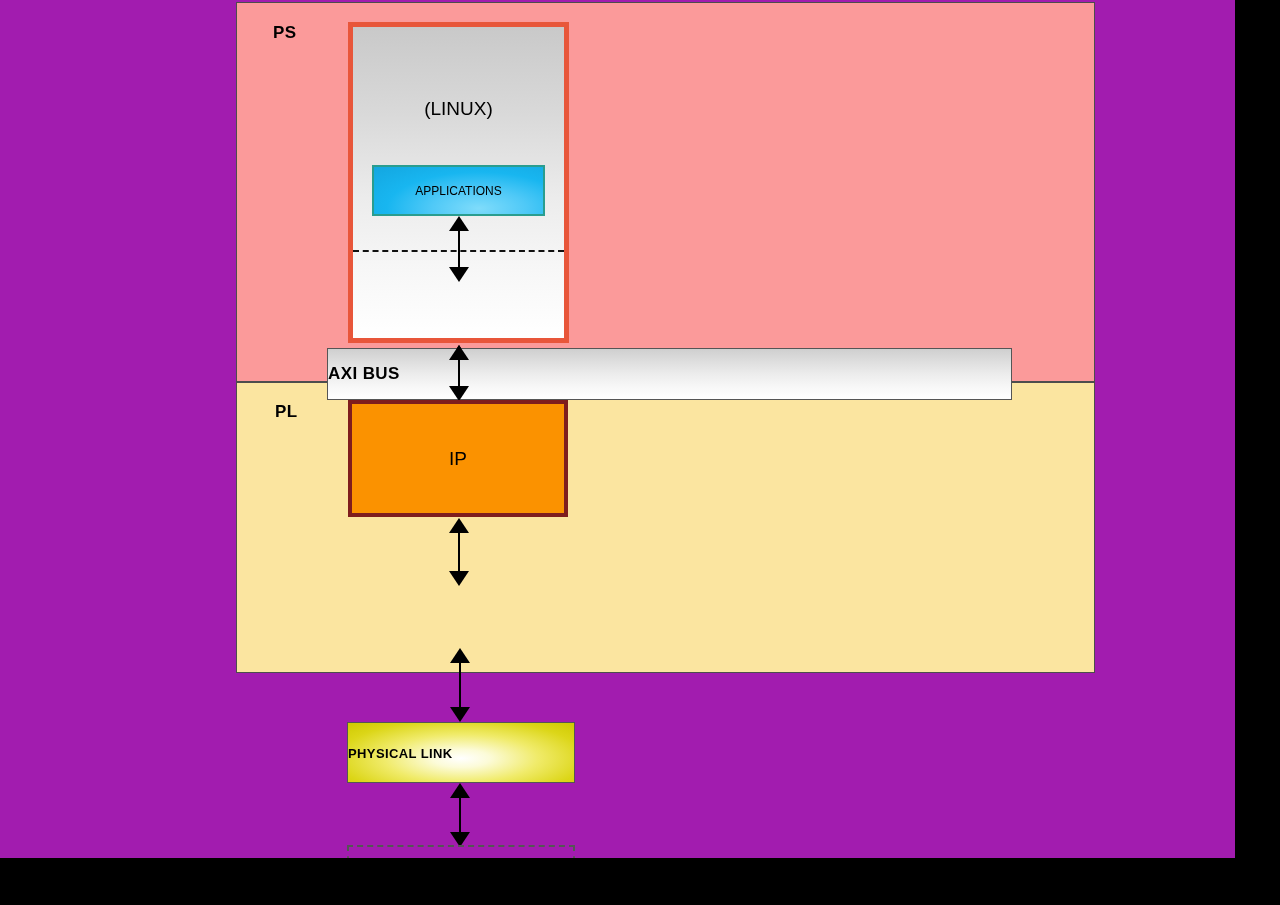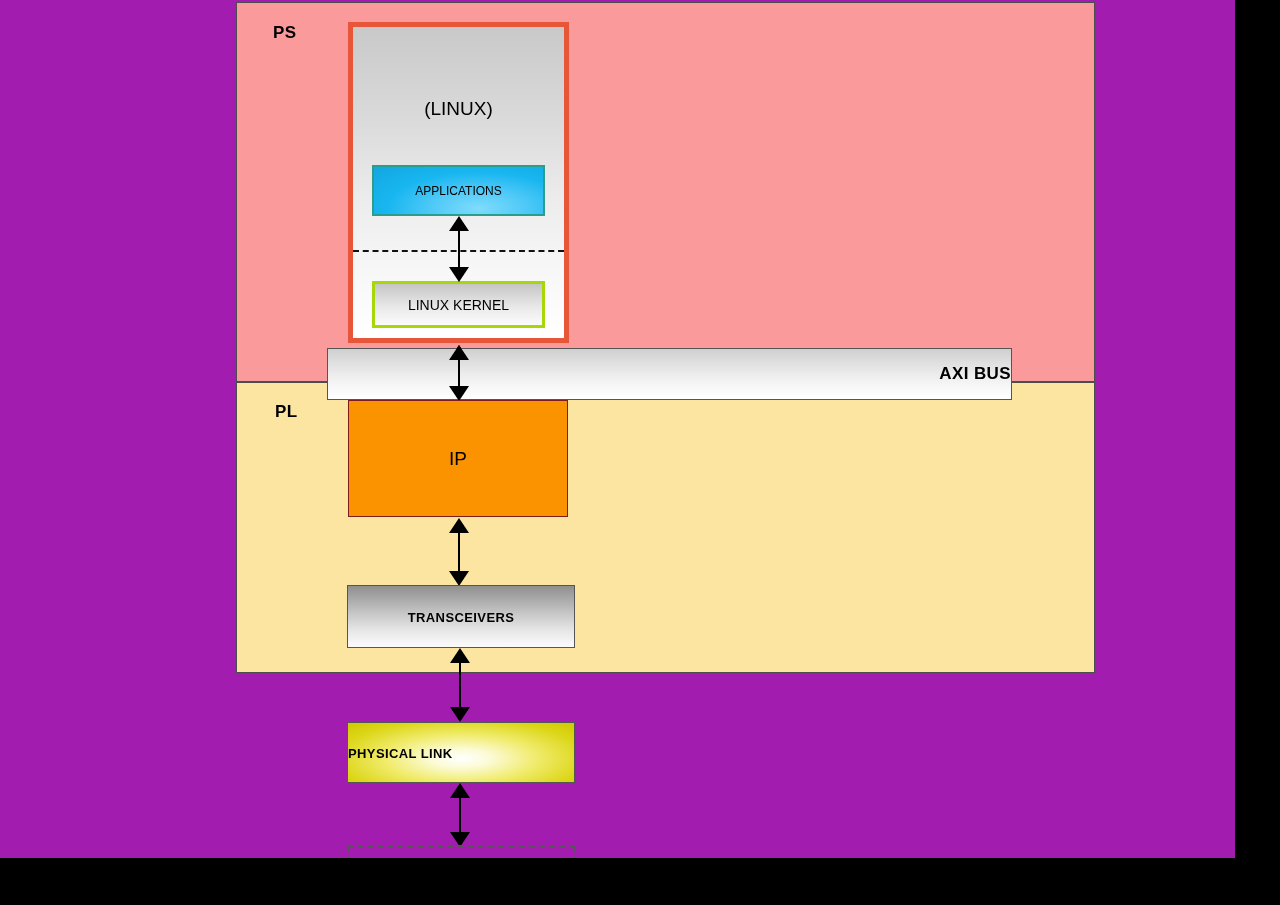--- a/index.html
+++ b/index.html
@@ -120,34 +120,34 @@
     box-sizing: border-box;
     left: 327px; top: 348px;
     width: 685px; height: 52px;
     border: 1px solid #555555;
     background: linear-gradient(to bottom, #cfcfcf 0%, #dedede 25%, #ececec 50%, #f7f7f7 75%, #ffffff 100%);
   }
   #axi-bus-label {
     position: absolute;
     left: 0; right: 0; top: 50%;
     transform: translateY(-50%);
-    text-align: right;
+    text-align: left;
     font-size: 17px;
     font-weight: bold;
     color: #000000;
     letter-spacing: .4px;
   }
 
   
   #ip-box {
     position: absolute;
     box-sizing: border-box;
     left: 348px; top: 400px;
     width: 220px; height: 117px;
-    border: 1px solid #7f1d1d;
+    border: 4px solid #7f1d1d;
     background: #fb9200;
   }
   #ip-label {
     position: absolute;
     left: 0; right: 0; top: 50%;
     transform: translateY(-50%);
     text-align: center;
     font-size: 19px;
     color: #000000;
   }
@@ -259,23 +259,20 @@
 
   <div id="core-box">
     <div id="core-subtitle">(LINUX)</div>
     <div id="core-divider"></div>
   </div>
 
   <div id="applications-box">
     <div id="applications-label">APPLICATIONS</div>
   </div>
 
-  <div id="linux-kernel-box">
-    <div id="linux-kernel-label">LINUX KERNEL</div>
-  </div>
 
   <div id="arrow-app-kernel" class="arrow">
     <div class="head up"></div>
     <div class="stem"></div>
     <div class="head down"></div>
   </div>
 
   <div id="arrow-axi-ip" class="arrow">
     <div class="head up"></div>
     <div class="stem"></div>
@@ -295,23 +292,20 @@
   <div id="ip-box">
     <div id="ip-label">IP</div>
   </div>
 
   <div id="arrow-ip-trans" class="arrow">
     <div class="head up"></div>
     <div class="stem"></div>
     <div class="head down"></div>
   </div>
 
-  <div id="transceivers-box">
-    <div id="transceivers-label">TRANSCEIVERS</div>
-  </div>
 
   <div id="arrow-trans-phys" class="arrow">
     <div class="head up"></div>
     <div class="stem"></div>
     <div class="head down"></div>
   </div>
 
   <div id="physical-link-box">
     <div id="physical-link-label">PHYSICAL LINK</div>
   </div>

